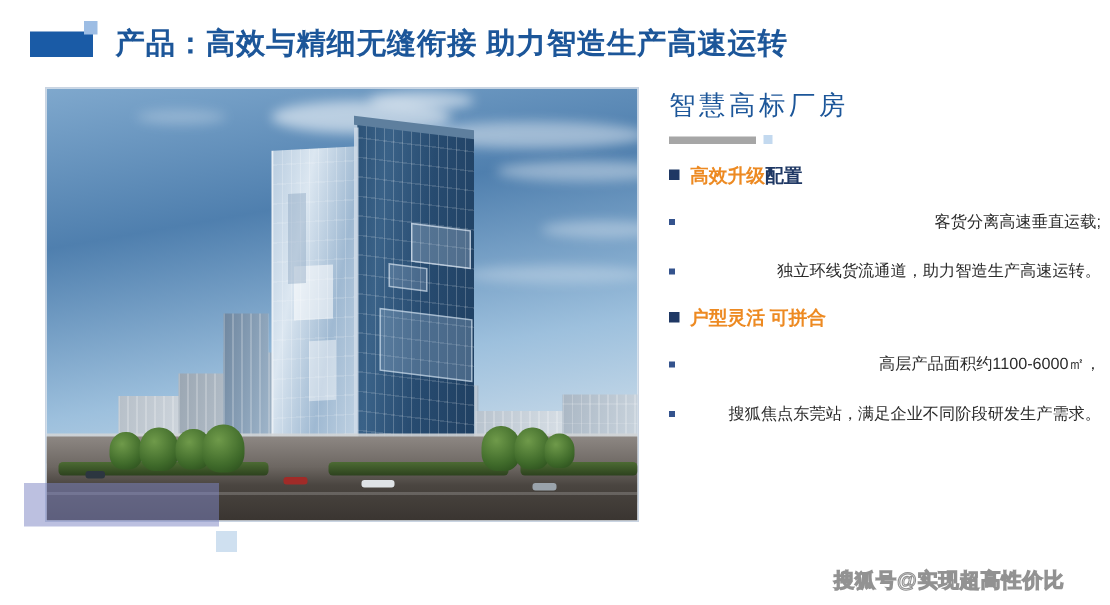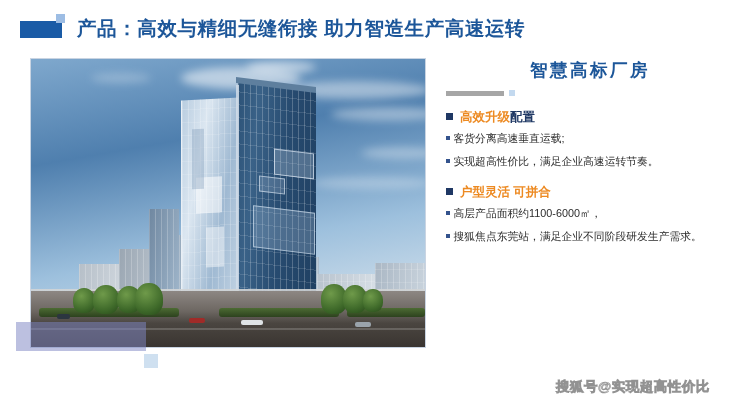--- a/index.html
+++ b/index.html
@@ -188,23 +188,22 @@
   }
   .deco-square-sm {
     position: absolute; left: 144px; top: 354px;
     width: 14px; height: 14px;
     background: #cfe0f0;
   }
 
   
   #panel { position: absolute; left: 446px; top: 58px; width: 288px; }
   #panel-heading {
-    font-size: 17.5px; font-weight: bold; color: #1c5699;
+    font-size: 17.5px; font-weight: normal; color: #1c5699;
     letter-spacing: 2.5px;
-    text-align: center;
   }
   .heading-rule-row {
     display: flex; align-items: center; gap: 5px; margin-top: 8px;
   }
   .heading-rule {
     width: 58px; height: 5px; background: #a6a6a6;
   }
   .heading-rule-dot {
     width: 6px; height: 6px; background: #c3d9ef;
   }
@@ -217,22 +216,22 @@
   }
   .sq-bullet {
     flex: 0 0 auto; width: 7px; height: 7px;
     background: #1f3864; position: relative; top: -1px;
   }
   .sh-hi { color: #ed8a22; font-family: Liberation Serif, serif; }
   .sh-lo { color: #1f3864; }
 
   .sub {
     display: flex; gap: 4px;
-    margin-top: 4px;
-    font-size: 10.8px; color: #2b2b2b; line-height: 1.75;
+    margin-top: 14px;
+    font-size: 10.8px; color: #2b2b2b; line-height: 1.75; text-align: right;
   }
   .dot-bullet {
     flex: 0 0 auto; width: 3.5px; height: 3.5px;
     background: #34538d; position: relative; top: 7px;
   }
   .sub-text { flex: 1 1 auto; }
 
   
   #watermark {
     position: absolute; left: 556px; top: 378px;
@@ -339,21 +338,21 @@
       <div class="section-head">
         <span class="sq-bullet"></span>
         <span><span class="sh-hi">高效升级</span><span class="sh-lo">配置</span></span>
       </div>
       <div class="sub">
         <span class="dot-bullet"></span>
         <span class="sub-text">客货分离高速垂直运载;</span>
       </div>
       <div class="sub">
         <span class="dot-bullet"></span>
-        <span class="sub-text">实现超高性价比，满足企业高速运转节奏。</span>
+        <span class="sub-text">独立环线货流通道，助力智造生产高速运转。</span>
       </div>
     </div>
 
 
     <div class="section">
       <div class="section-head">
         <span class="sq-bullet"></span>
         <span><span class="sh-hi">户型灵活 可拼合</span><span class="sh-lo"></span></span>
       </div>
       <div class="sub">

